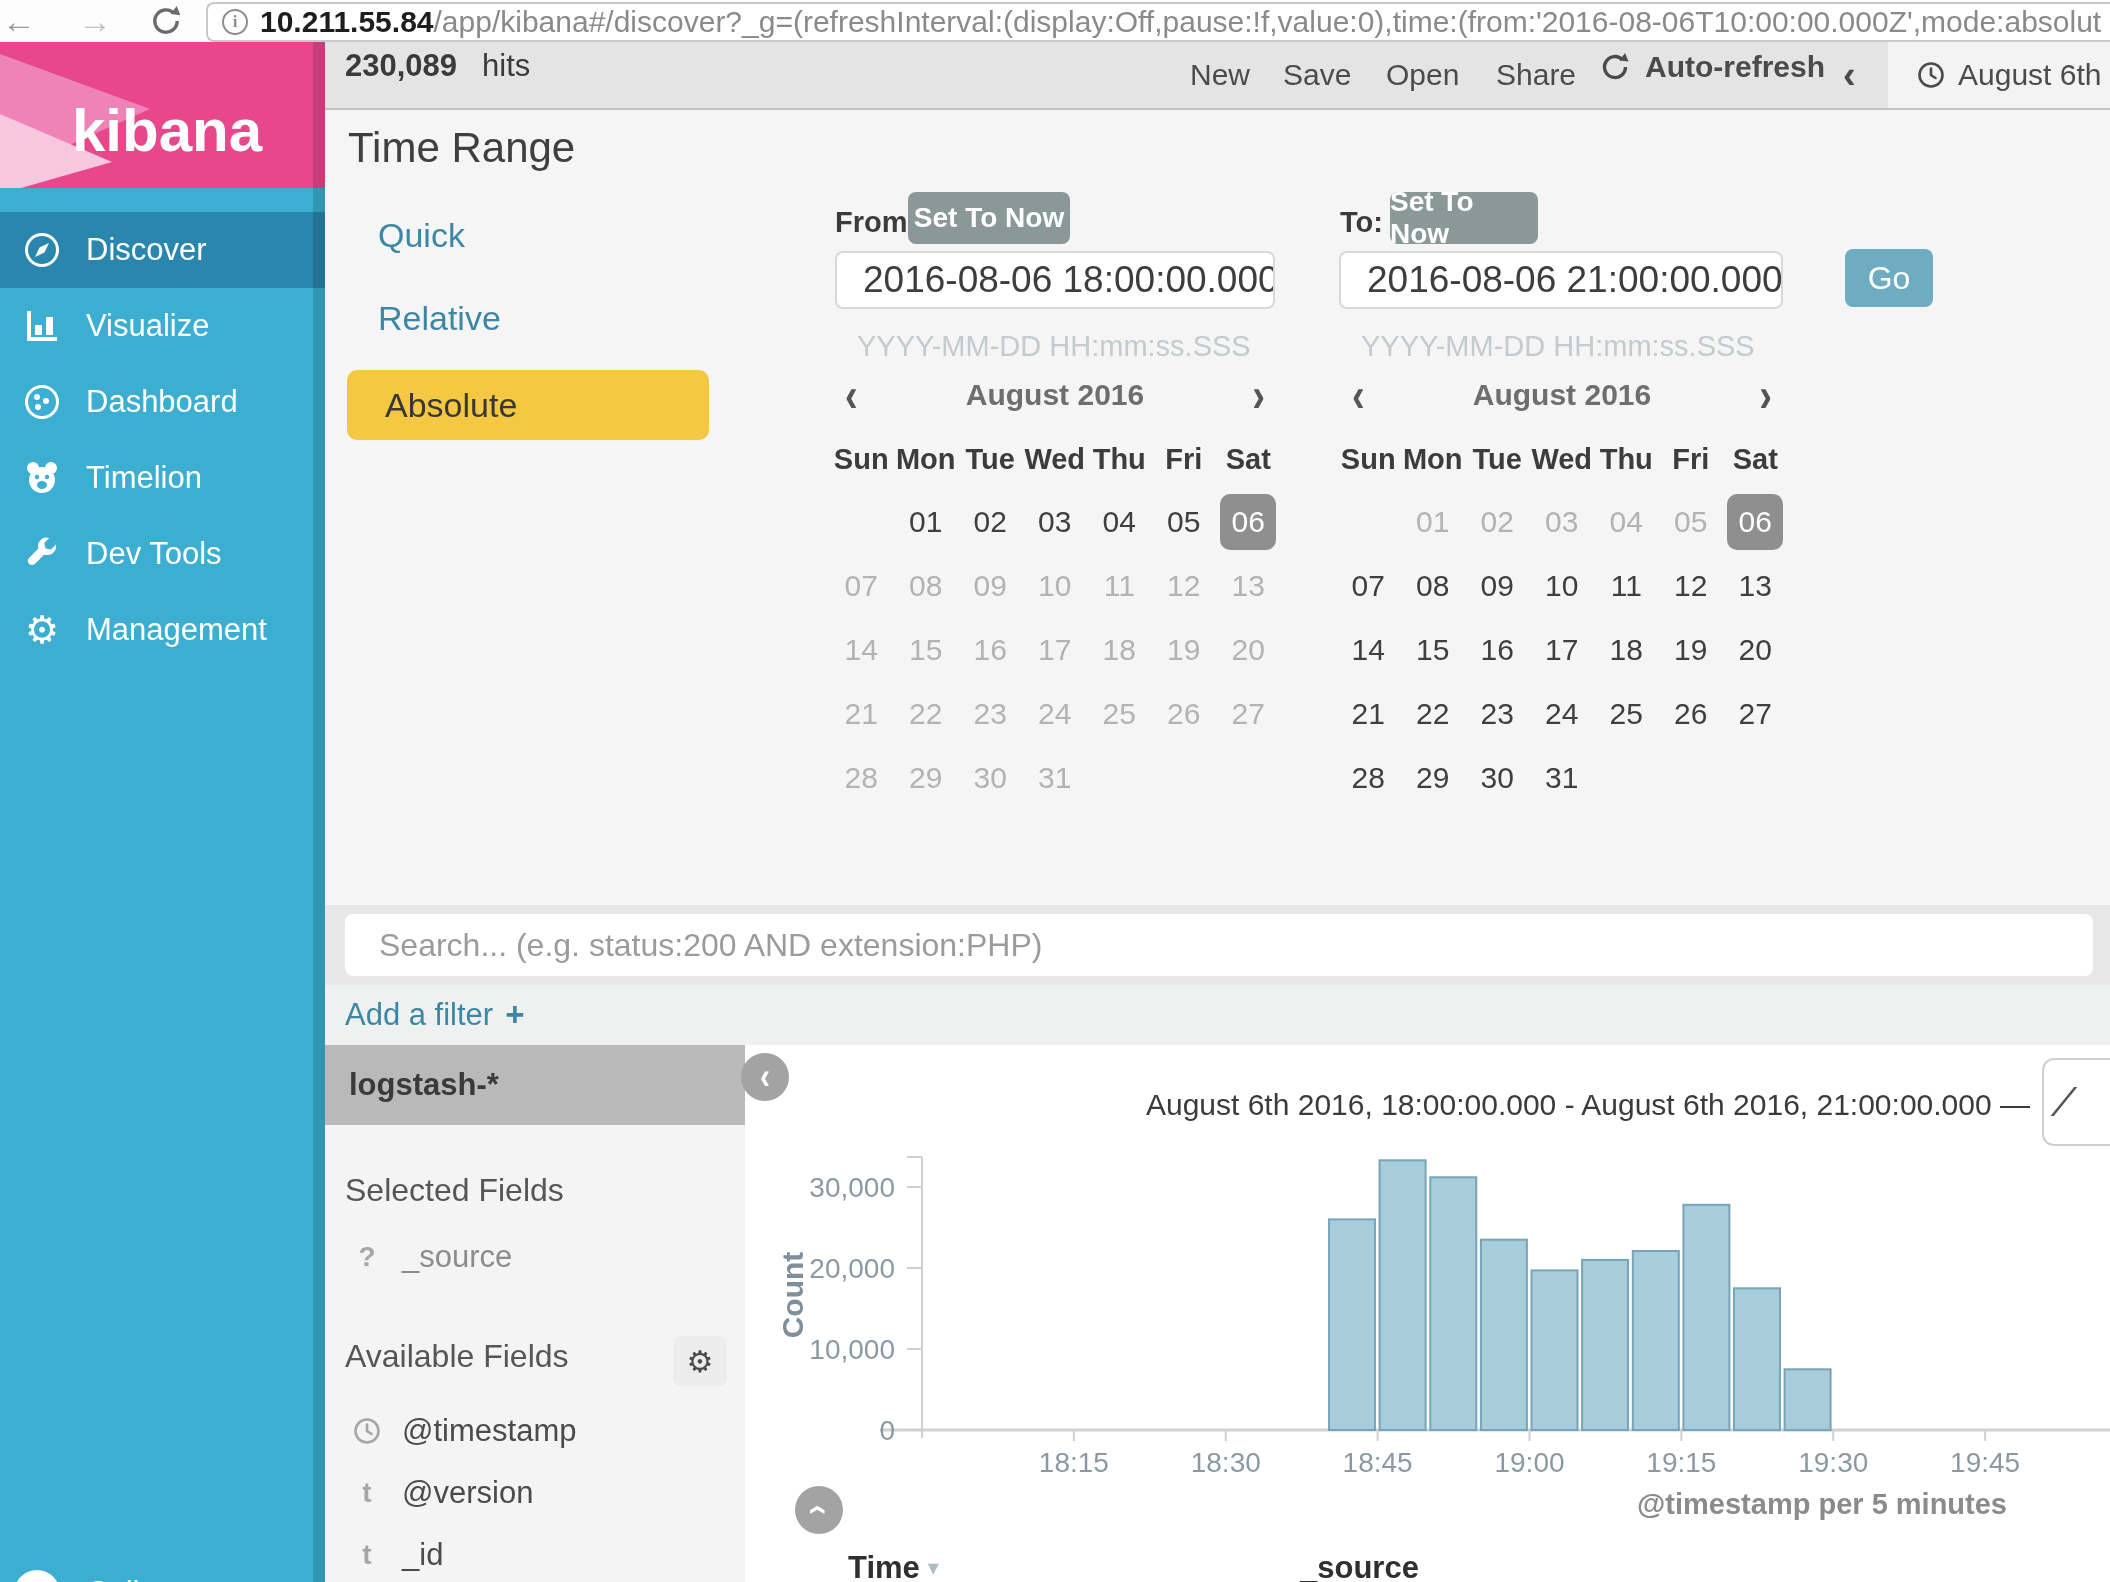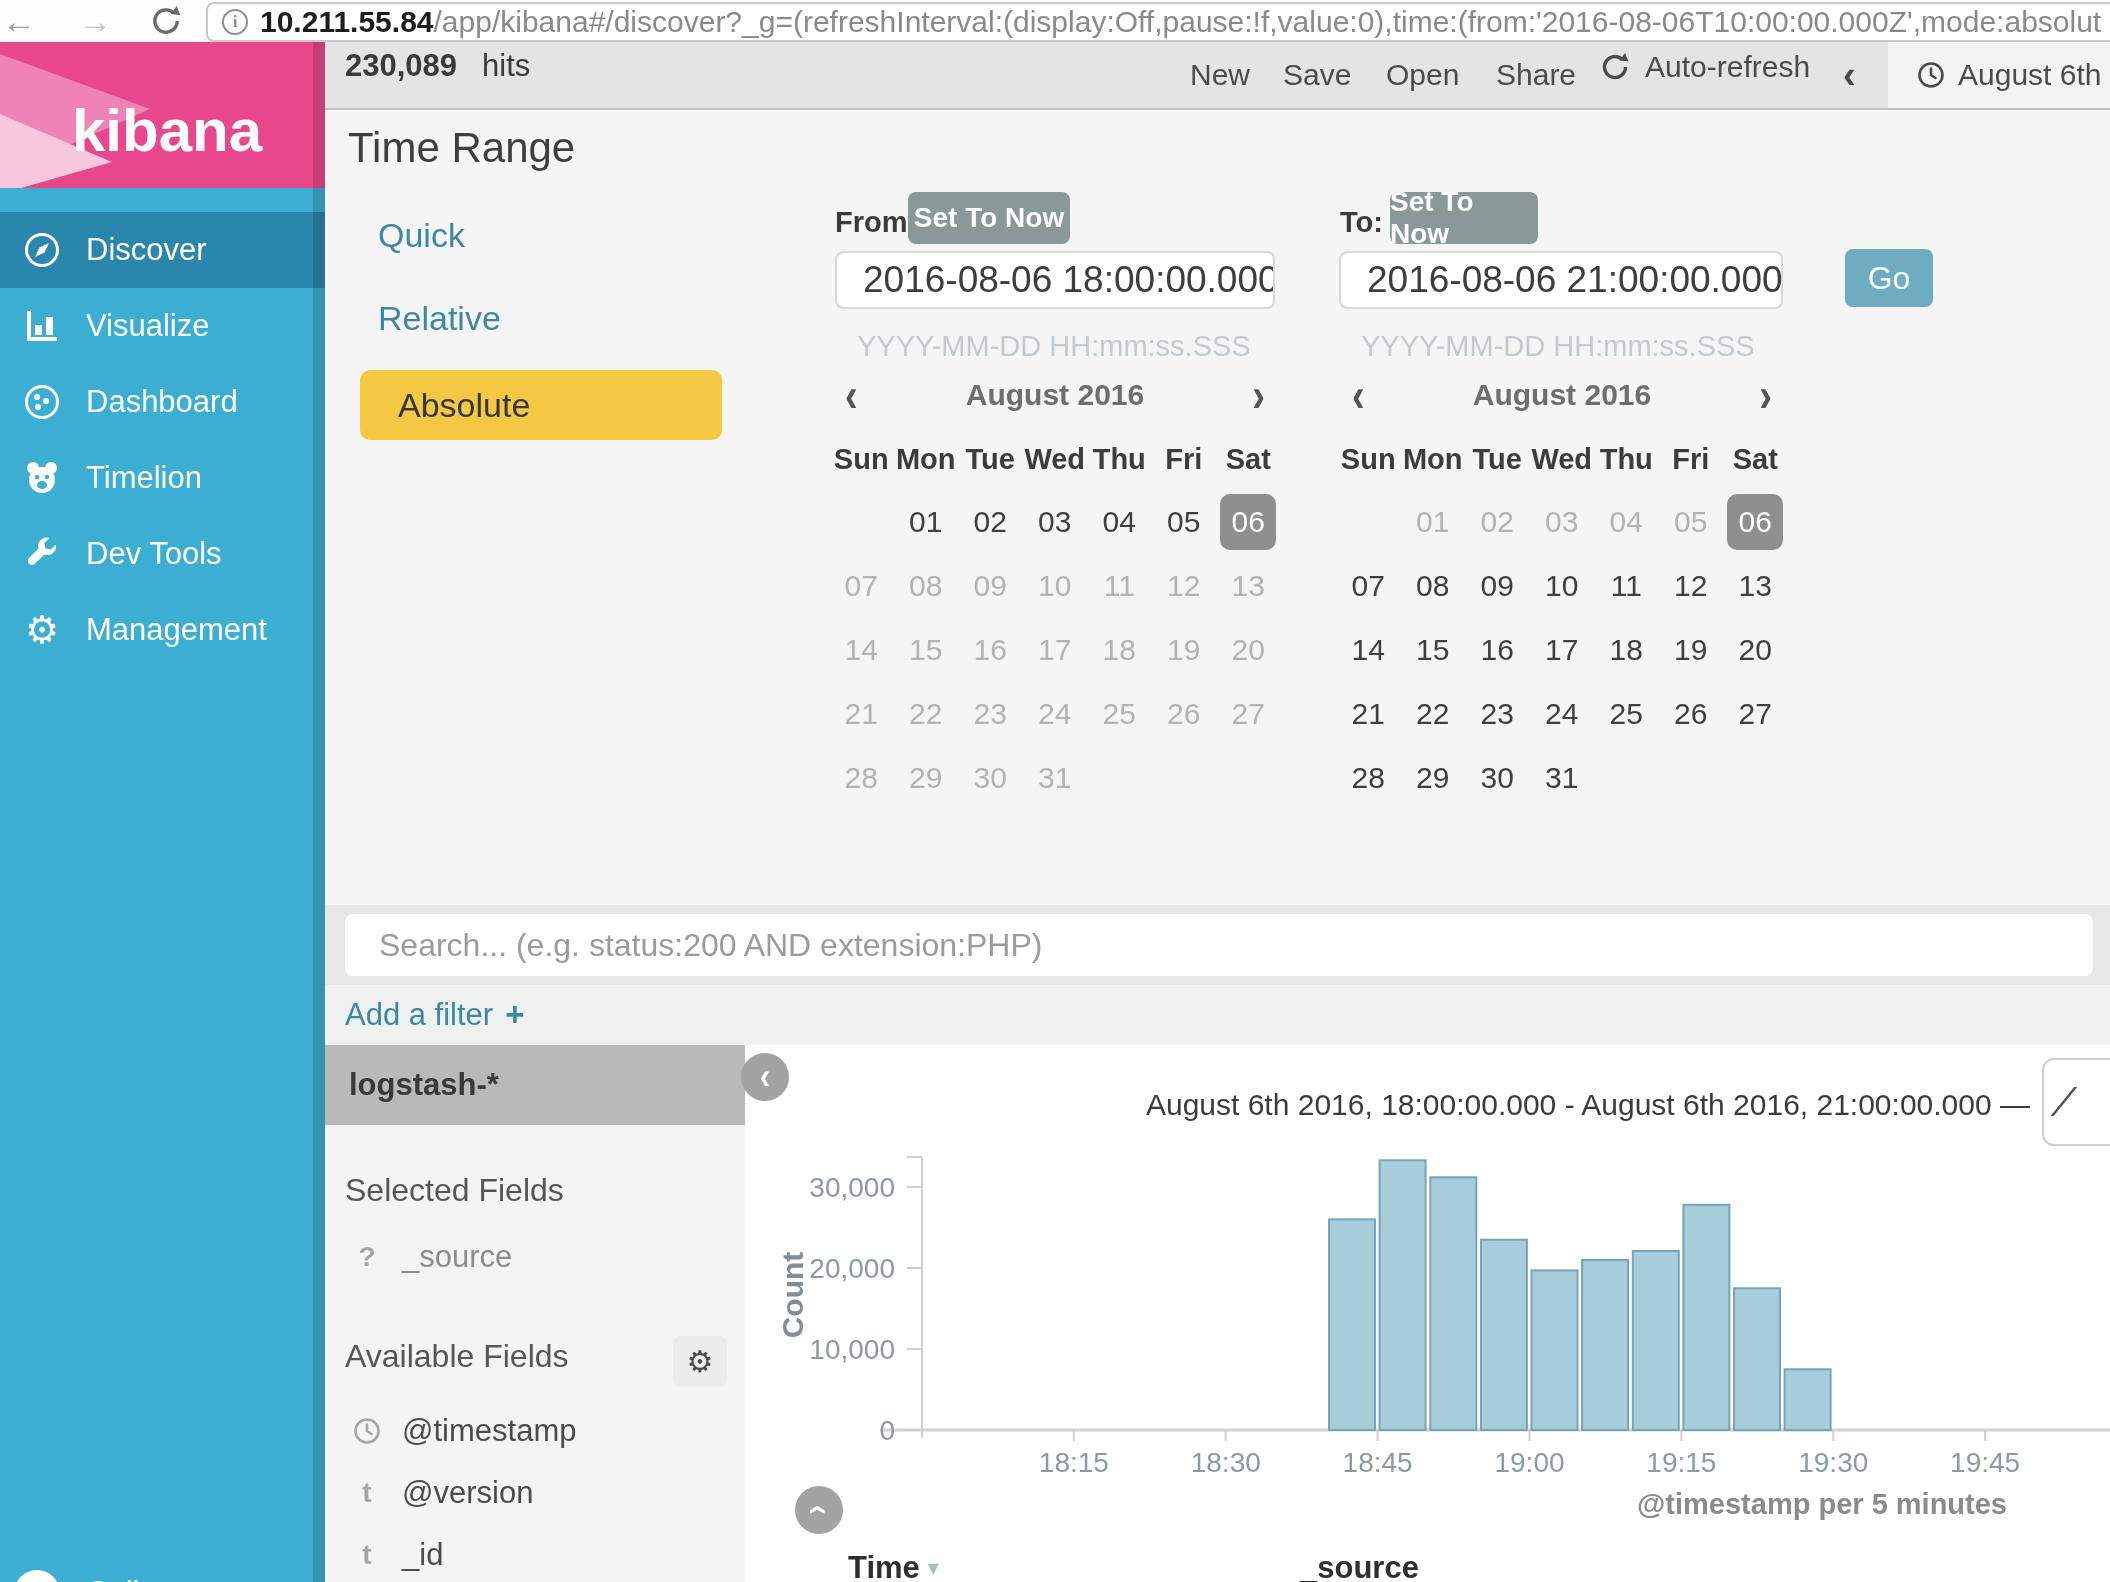--- a/index.html
+++ b/index.html
@@ -19,21 +19,21 @@
   .url-path{font-size:30px;color:#8a8a8a;}
 
   
   #topbar{position:absolute;left:325px;top:42px;width:1785px;height:68px;background:#e4e4e4;
           border-bottom:2px solid #c2c2c2;box-sizing:border-box;}
   #hits{position:absolute;left:20px;top:0;height:47px;display:flex;align-items:center;gap:25px;
         font-size:31px;color:#3a3a3a;}
   #hits .num{font-weight:bold;}
   .tb-btn{position:absolute;top:0;height:66px;display:flex;align-items:center;font-size:30px;color:#4b4b4b;cursor:pointer;}
   #autorefresh{position:absolute;left:1270px;top:0;height:50px;display:flex;align-items:center;gap:10px;
-        font-size:30px;color:#4b4b4b;cursor:pointer;}
+        font-size:30px;color:#4b4b4b;cursor:pointer;font-weight:bold;}
   #tp-chevron{position:absolute;left:1518px;top:0;height:66px;display:flex;align-items:center;
         font-size:38px;font-weight:bold;color:#4b4b4b;transform-origin:center;cursor:pointer;}
   #timebox{position:absolute;left:1563px;top:0;height:66px;width:222px;background:#f3f3f3;
         display:flex;align-items:center;gap:12px;padding-left:28px;box-sizing:border-box;
         overflow:hidden;white-space:nowrap;font-size:30px;color:#4b4b4b;cursor:pointer;}
 
   
   #sidebar{position:absolute;left:0;top:42px;width:325px;height:1540px;background:#3caed2;}
   #logo{position:relative;height:146px;background:#e8478b;overflow:hidden;}
   .mark1{position:absolute;left:0;top:12px;width:150px;height:122px;background:#ef83b8;
@@ -51,21 +51,21 @@
          gap:26px;padding-left:14px;color:#fff;font-size:31px;cursor:pointer;}
   .collapse-circle{width:46px;height:46px;border-radius:50%;background:#fff;color:#3caed2;
          display:flex;align-items:center;justify-content:center;font-size:22px;}
 
   
   #panel-time{position:absolute;left:325px;top:110px;width:1785px;height:795px;background:#f5f5f5;}
   #tr-title{position:absolute;left:348px;top:124px;font-size:42px;color:#3f3f3f;}
   .tr-mode{position:absolute;font-size:34px;color:#3c87a5;cursor:pointer;}
   #tr-absolute{position:absolute;left:347px;top:370px;width:362px;height:70px;background:#f5c843;
          border-radius:10px;display:flex;align-items:center;padding-left:38px;box-sizing:border-box;
-         font-size:34px;color:#373737;cursor:pointer;margin-left:13px;}
+         font-size:34px;color:#373737;cursor:pointer;}
   .fromto-label{position:absolute;font-size:29px;font-weight:bold;color:#3b3b3b;}
   .stn-btn{position:absolute;height:52px;background:#8a9898;border-radius:8px;color:#fff;font-weight:bold;
          font-size:28px;display:flex;align-items:center;justify-content:center;cursor:pointer;}
   .dt-input{position:absolute;height:58px;background:#fff;border:2px solid #d8d8d8;border-radius:8px;
          font-size:37px;color:#3d3d3d;padding:0 0 0 26px;outline:none;box-sizing:border-box;
          font-family:"Liberation Sans","DejaVu Sans",sans-serif;}
   .hint{position:absolute;font-size:29px;color:#c3cbce;}
   #go-btn{position:absolute;left:1845px;top:249px;width:88px;height:58px;background:#6eadc1;border-radius:8px;
          color:#fff;font-size:32px;display:flex;align-items:center;justify-content:center;cursor:pointer;}
 

